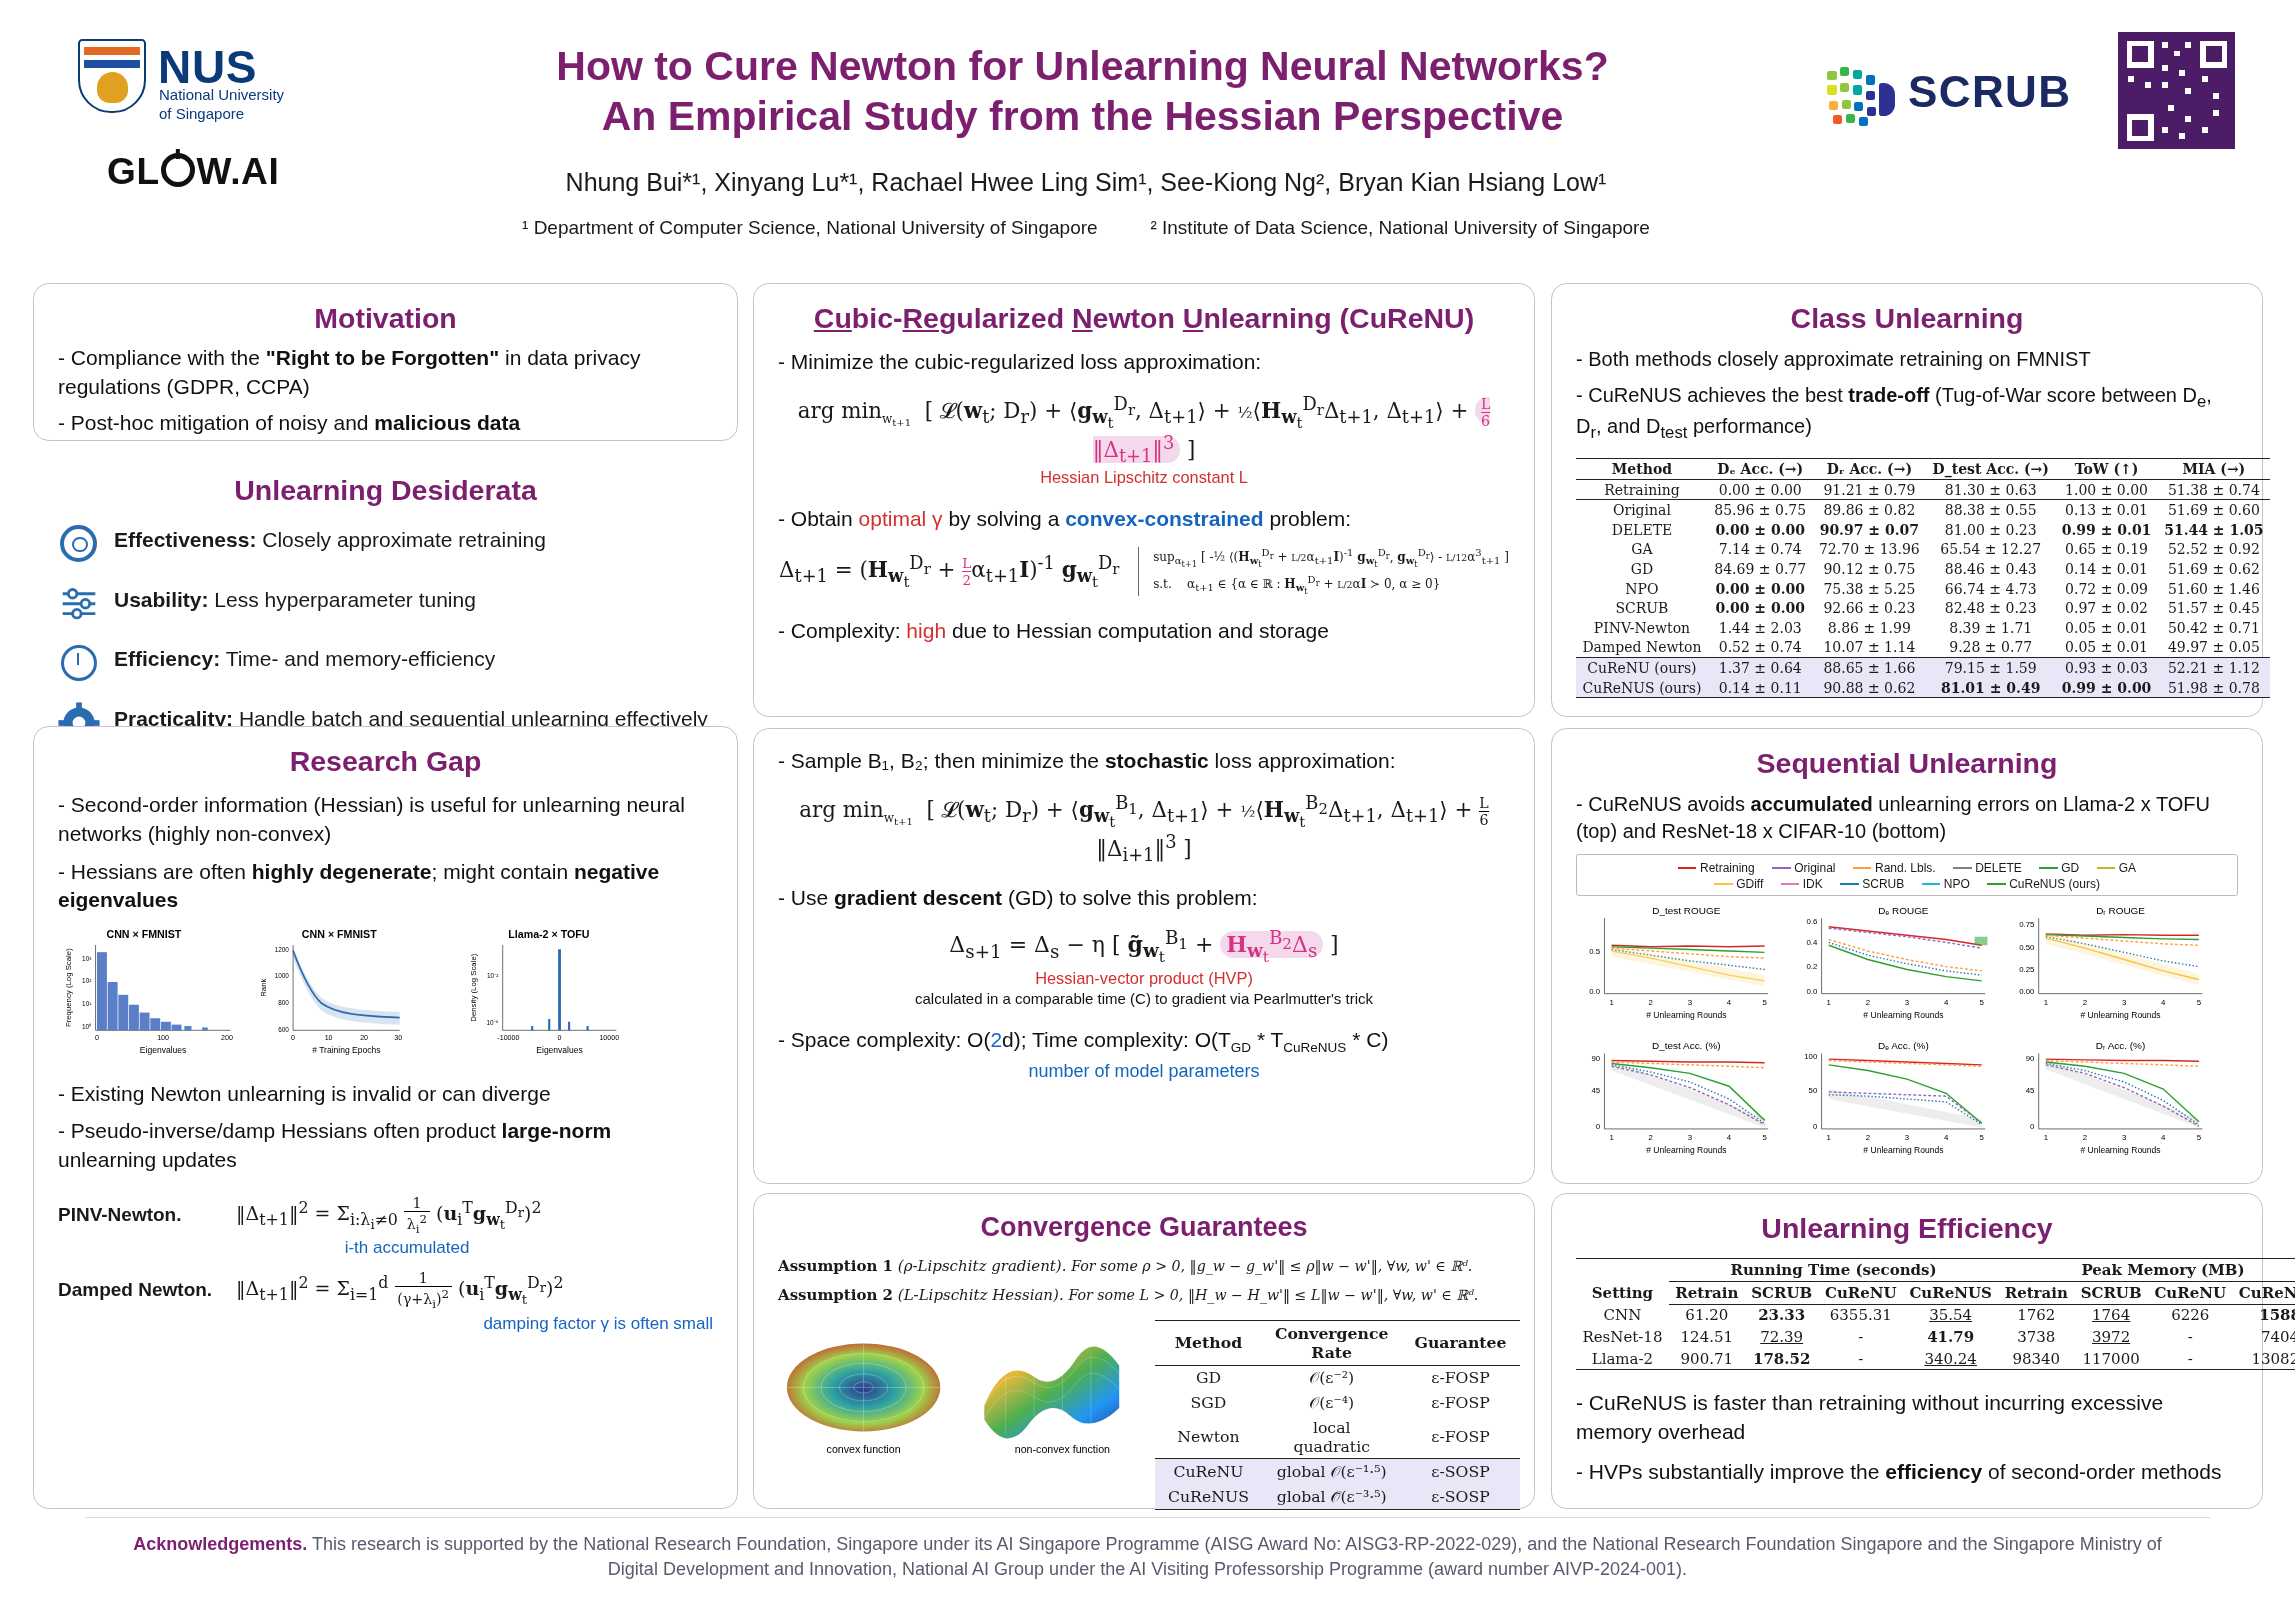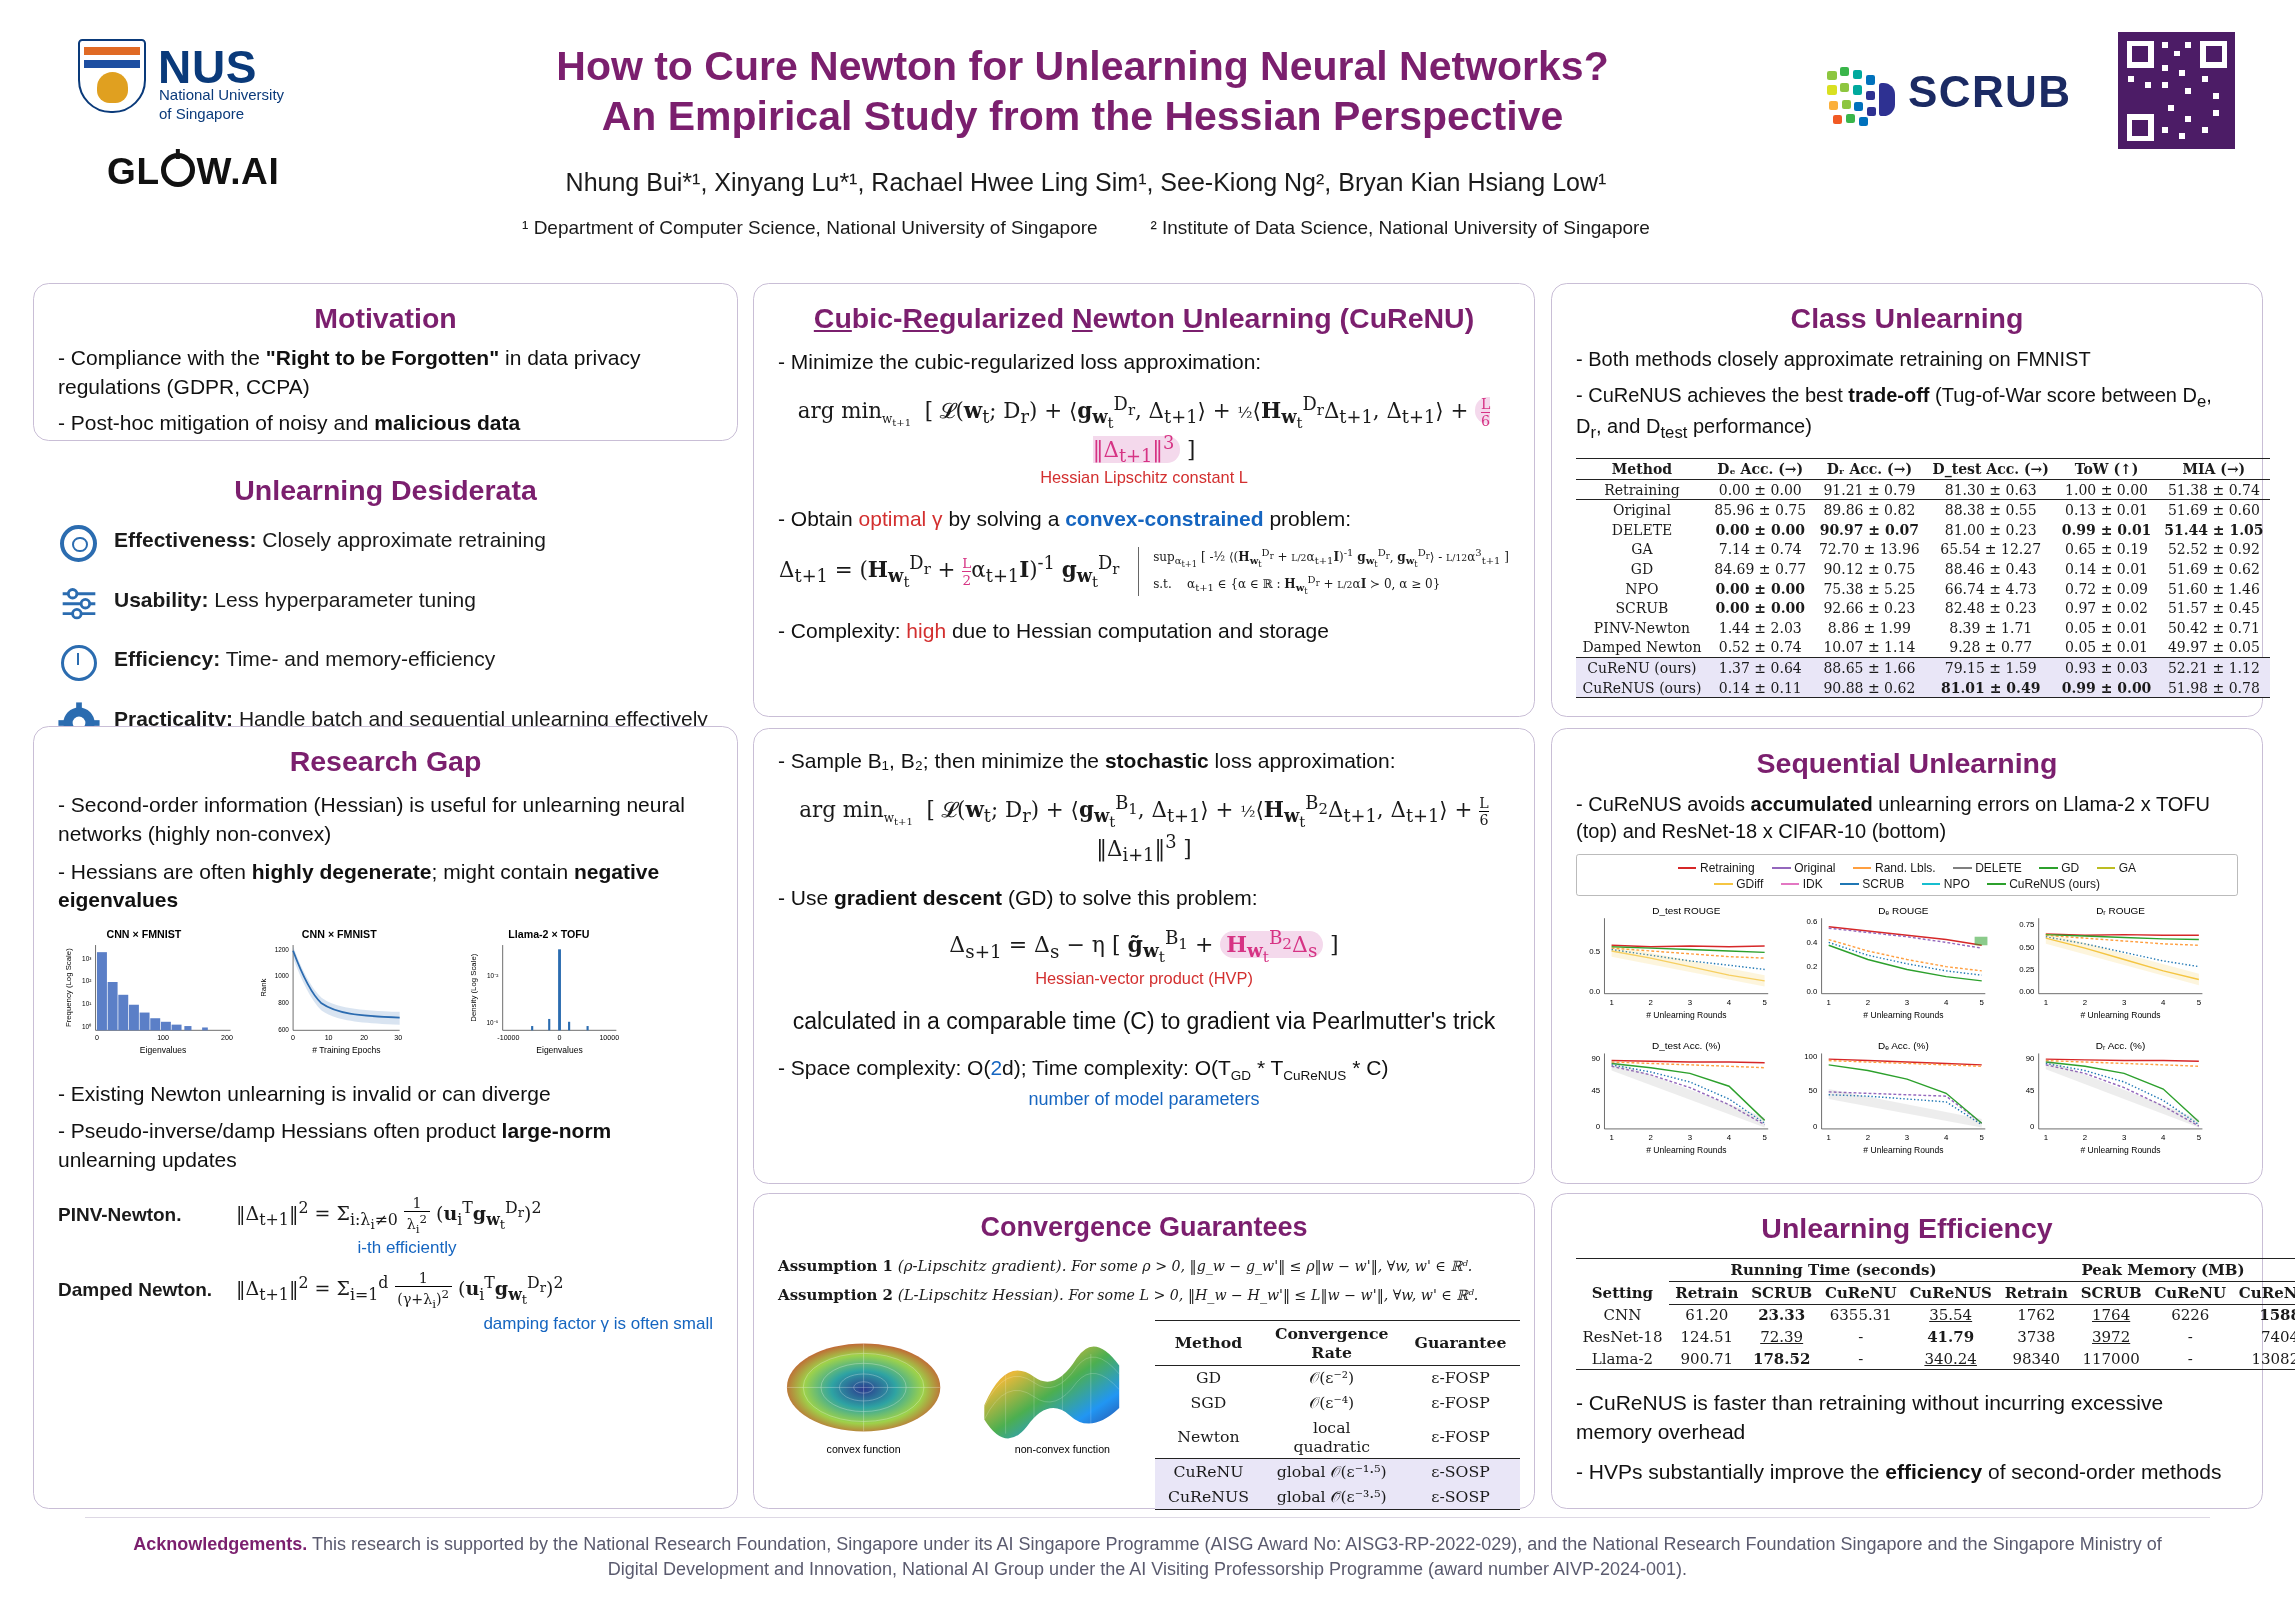--- a/index.html
+++ b/index.html
@@ -409,21 +409,21 @@
       <p><span>- Pseudo-inverse/damp Hessians often product </span><b>large-norm</b><span> unlearning updates</span></p>
     </div>
 
     <div style="margin-top:20px">
       <div style="display:flex;align-items:center">
         <b style="font-size:19px;flex:0 0 178px">PINV-Newton.</b>
         <span class="math" style="font-size:19px">
           ‖Δ<sub>t+1</sub>‖<sup>2</sup> = Σ<sub>i:λ<sub>i</sub>≠0</sub> <span style="display:inline-block;vertical-align:middle;text-align:center;font-size:14.2px"><span style="display:block;border-bottom:0.7px solid #000;padding:0 2.8px">1</span><span style="display:block;padding:0 2.8px">λ<sub>i</sub><sup>2</sup></span></span> (<b>u</b><sub>i</sub><sup>T</sup><b>g</b><sub><b>w</b><sub>t</sub></sub><sup>D<sub>r</sub></sup>)<sup>2</sup>
         </span>
       </div>
-      <div class="blue" style="font-size:17px;text-align:center;margin-top:2.8px;margin-left:43px">i-th efficiently</div>
+      <div class="blue" style="font-size:17px;text-align:center;margin-top:2.8px;margin-left:43px">i-th accumulated</div>
     </div>
 
     <div style="margin-top:11.4px">
       <div style="display:flex;align-items:center">
         <b style="font-size:19px;flex:0 0 178px">Damped Newton.</b>
         <span class="math" style="font-size:19px">
           ‖Δ<sub>t+1</sub>‖<sup>2</sup> = Σ<sub>i=1</sub><sup>d</sup> <span style="display:inline-block;vertical-align:middle;text-align:center;font-size:14.2px"><span style="display:block;border-bottom:0.7px solid #000;padding:0 2.8px">1</span><span style="display:block;padding:0 2.8px">(γ+λ<sub>i</sub>)<sup>2</sup></span></span> (<b>u</b><sub>i</sub><sup>T</sup><b>g</b><sub><b>w</b><sub>t</sub></sub><sup>D<sub>r</sub></sup>)<sup>2</sup>
         </span>
       </div>
       <div class="blue" style="font-size:17px;text-align:right;margin-top:4.3px;margin-left:43px">damping factor γ is often small</div>
@@ -473,21 +473,21 @@
       arg&nbsp;min<sub style="font-size:12px">w<sub>t+1</sub></sub>&nbsp;
       [ 𝓛(<b>w</b><sub>t</sub>; D<sub>r</sub>) + ⟨<b>g</b><sub><b>w</b><sub>t</sub></sub><sup>B<sub>1</sub></sup>, Δ<sub>t+1</sub>⟩ + <span style="font-size:15.7px">½</span>⟨<b>H</b><sub><b>w</b><sub>t</sub></sub><sup>B<sub>2</sub></sup>Δ<sub>t+1</sub>, Δ<sub>t+1</sub>⟩ + <span style="display:inline-block;text-align:center;font-size:14.2px;vertical-align:middle"><span style="display:block;border-bottom:0.7px solid #000">L</span><span style="display:block">6</span></span>‖Δ<sub>i+1</sub>‖<sup>3</sup> ]
     </div>
     <div class="txt" style="margin-top:18.5px">
       <span>- Use </span><b>gradient descent</b><span> (GD) to solve this problem:</span>
     </div>
     <div class="math" style="text-align:center;font-size:22px;margin-top:14.2px">
       Δ<sub>s+1</sub> = Δ<sub>s</sub> − η [ <b>g̃</b><sub><b>w</b><sub>t</sub></sub><sup>B<sub>1</sub></sup> + <span class="hl" style="color:#d63384"><b>H</b><sub><b>w</b><sub>t</sub></sub><sup>B<sub>2</sub></sup>Δ<sub>s</sub></span> ]
     </div>
     <div class="cap" style="margin-top:2.8px">Hessian-vector product (HVP)</div>
-    <div class="txt center" style="font-size:23px;margin-top:18px">calculated in a comparable time (C) to gradient via Pearlmutter's trick</div>
+    <div class="txt center" style="font-size:15px;margin-top:1px">calculated in a comparable time (C) to gradient via Pearlmutter's trick</div>
     <div class="txt" style="margin-top:17px">
       <span>- Space complexity: O(</span><span class="blue">2</span><span>d</span><span>); Time complexity: O(T</span><sub style="font-size:13.5px">GD</sub><span> * T</span><sub style="font-size:13.5px">CuReNUS</sub><span> * C)</span>
     </div>
     <div class="blue center" style="font-size:18px;margin-top:2.8px">number of model parameters</div>
   </div>
 
   <div class="card" style="left:753px; top:1193px; width:782px; height:316px;">
     <h2 style="font-size:27px">Convergence Guarantees</h2>
     <div style="font-family:'DejaVu Serif',serif;font-size:15px;line-height:1.45">
       <div style="margin-bottom:7.1px">

